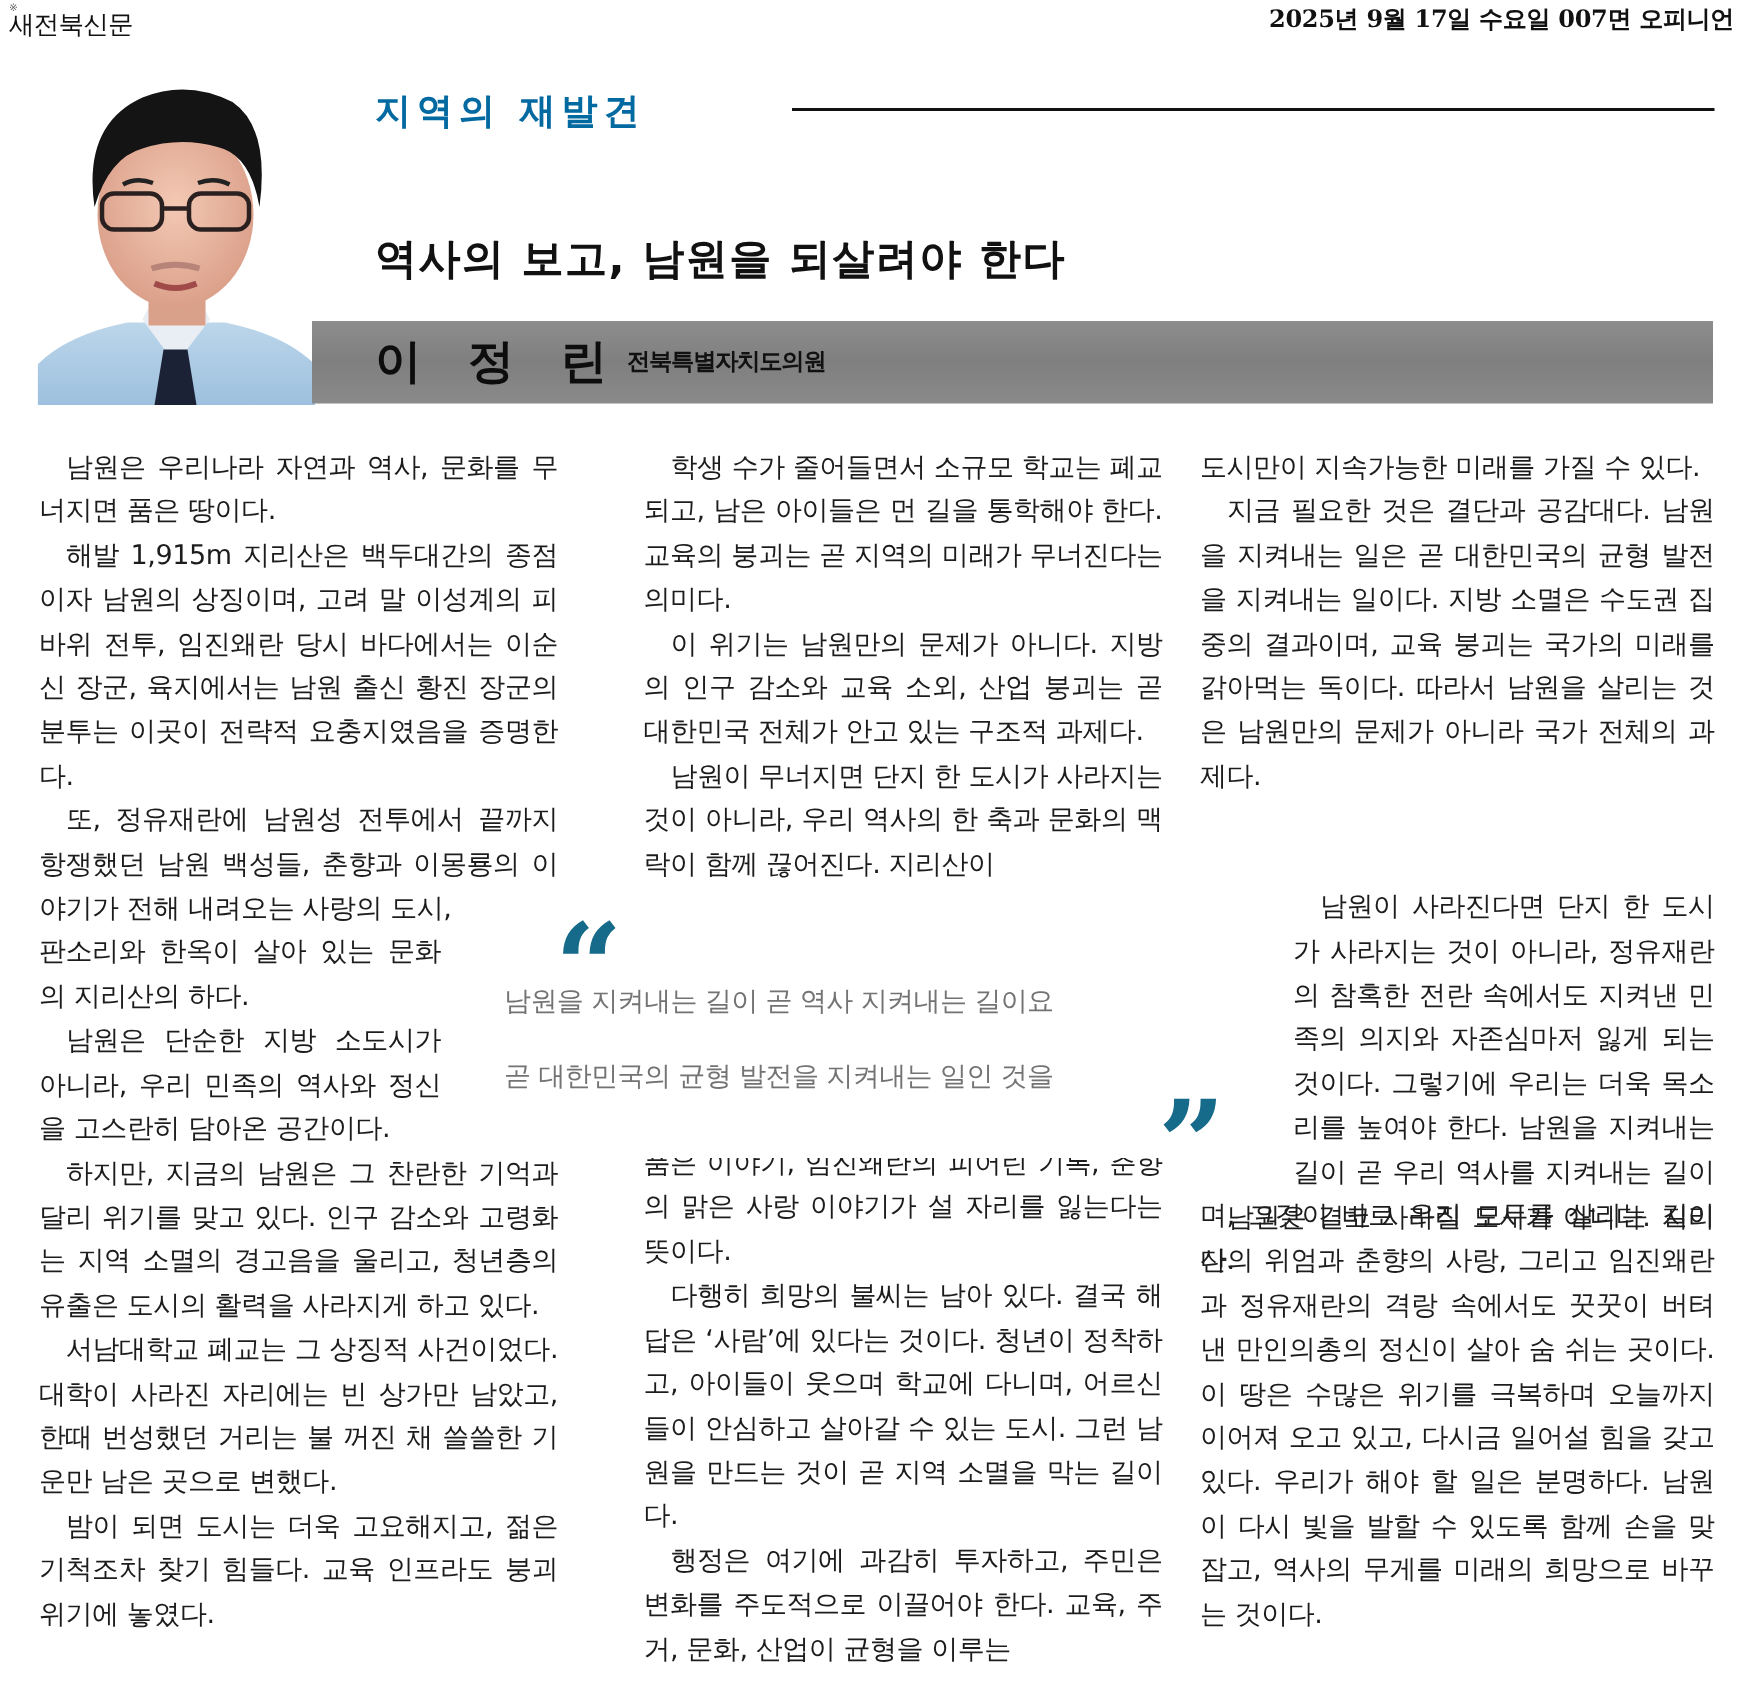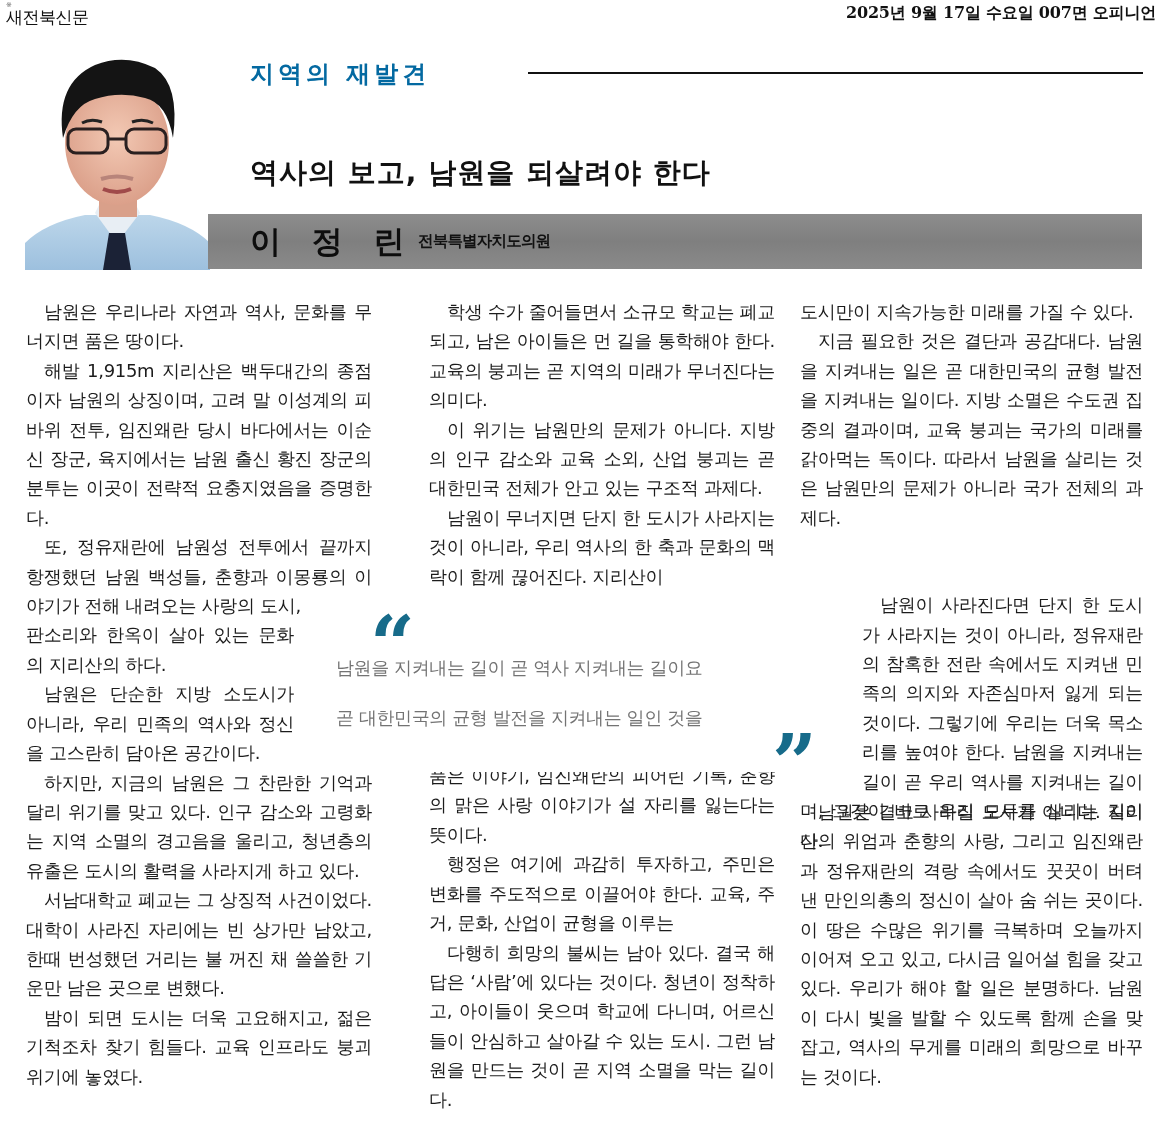--- a/index.html
+++ b/index.html
@@ -111,22 +111,22 @@
   <p>서남대학교 폐교는 그 상징적 사건이었다. 대학이 사라진 자리에는 빈 상가만 남았고, 한때 번성했던 거리는 불 꺼진 채 쓸쓸한 기운만 남은 곳으로 변했다.</p>
   <p>밤이 되면 도시는 더욱 고요해지고, 젊은 기척조차 찾기 힘들다. 교육 인프라도 붕괴 위기에 놓였다.</p>
 </div>
 
 <div class="col col2">
   <p>학생 수가 줄어들면서 소규모 학교는 폐교되고, 남은 아이들은 먼 길을 통학해야 한다. 교육의 붕괴는 곧 지역의 미래가 무너진다는 의미다.</p>
   <p>이 위기는 남원만의 문제가 아니다. 지방의 인구 감소와 교육 소외, 산업 붕괴는 곧 대한민국 전체가 안고 있는 구조적 과제다.</p>
   <p>남원이 무너지면 단지 한 도시가 사라지는 것이 아니라, 우리 역사의 한 축과 문화의 맥락이 함께 끊어진다. 지리산이</p>
   <div class="col2-gap"></div>
   <p class="cont">품은 이야기, 임진왜란의 피어린 기록, 춘향의 맑은 사랑 이야기가 설 자리를 잃는다는 뜻이다.</p>
+  <p>다행히 희망의 불씨는 남아 있다. 결국 해답은 ‘사람’에 있다는 것이다. 청년이 정착하고, 아이들이 웃으며 학교에 다니며, 어르신들이 안심하고 살아갈 수 있는 도시. 그런 남원을 만드는 것이 곧 지역 소멸을 막는 길이다.</p>
   <p>행정은 여기에 과감히 투자하고, 주민은 변화를 주도적으로 이끌어야 한다. 교육, 주거, 문화, 산업이 균형을 이루는</p>
-  <p>다행히 희망의 불씨는 남아 있다. 결국 해답은 ‘사람’에 있다는 것이다. 청년이 정착하고, 아이들이 웃으며 학교에 다니며, 어르신들이 안심하고 살아갈 수 있는 도시. 그런 남원을 만드는 것이 곧 지역 소멸을 막는 길이다.</p>
 </div>
 
 <div class="col col3">
   <p class="cont">도시만이 지속가능한 미래를 가질 수 있다.</p>
   <p>지금 필요한 것은 결단과 공감대다. 남원을 지켜내는 일은 곧 대한민국의 균형 발전을 지켜내는 일이다. 지방 소멸은 수도권 집중의 결과이며, 교육 붕괴는 국가의 미래를 갉아먹는 독이다. 따라서 남원을 살리는 것은 남원만의 문제가 아니라 국가 전체의 과제다.</p>
   <div style="height:58px;"></div>
   <div class="wrap-spacer-right"></div>
   <p>남원이 사라진다면 단지 한 도시가 사라지는 것이 아니라, 정유재란의 참혹한 전란 속에서도 지켜낸 민족의 의지와 자존심마저 잃게 되는 것이다. 그렇기에 우리는 더욱 목소리를 높여야 한다. 남원을 지켜내는 길이 곧 우리 역사를 지켜내는 길이며, 그것이 바로 우리 모두를 살리는 길이다.</p>
   <p style="margin-top:-58px;">남원은 결코 사라질 도시가 아니다. 지리산의 위엄과 춘향의 사랑, 그리고 임진왜란과 정유재란의 격랑 속에서도 꿋꿋이 버텨낸 만인의총의 정신이 살아 숨 쉬는 곳이다. 이 땅은 수많은 위기를 극복하며 오늘까지 이어져 오고 있고, 다시금 일어설 힘을 갖고 있다. 우리가 해야 할 일은 분명하다. 남원이 다시 빛을 발할 수 있도록 함께 손을 맞잡고, 역사의 무게를 미래의 희망으로 바꾸는 것이다.</p>
 </div>

